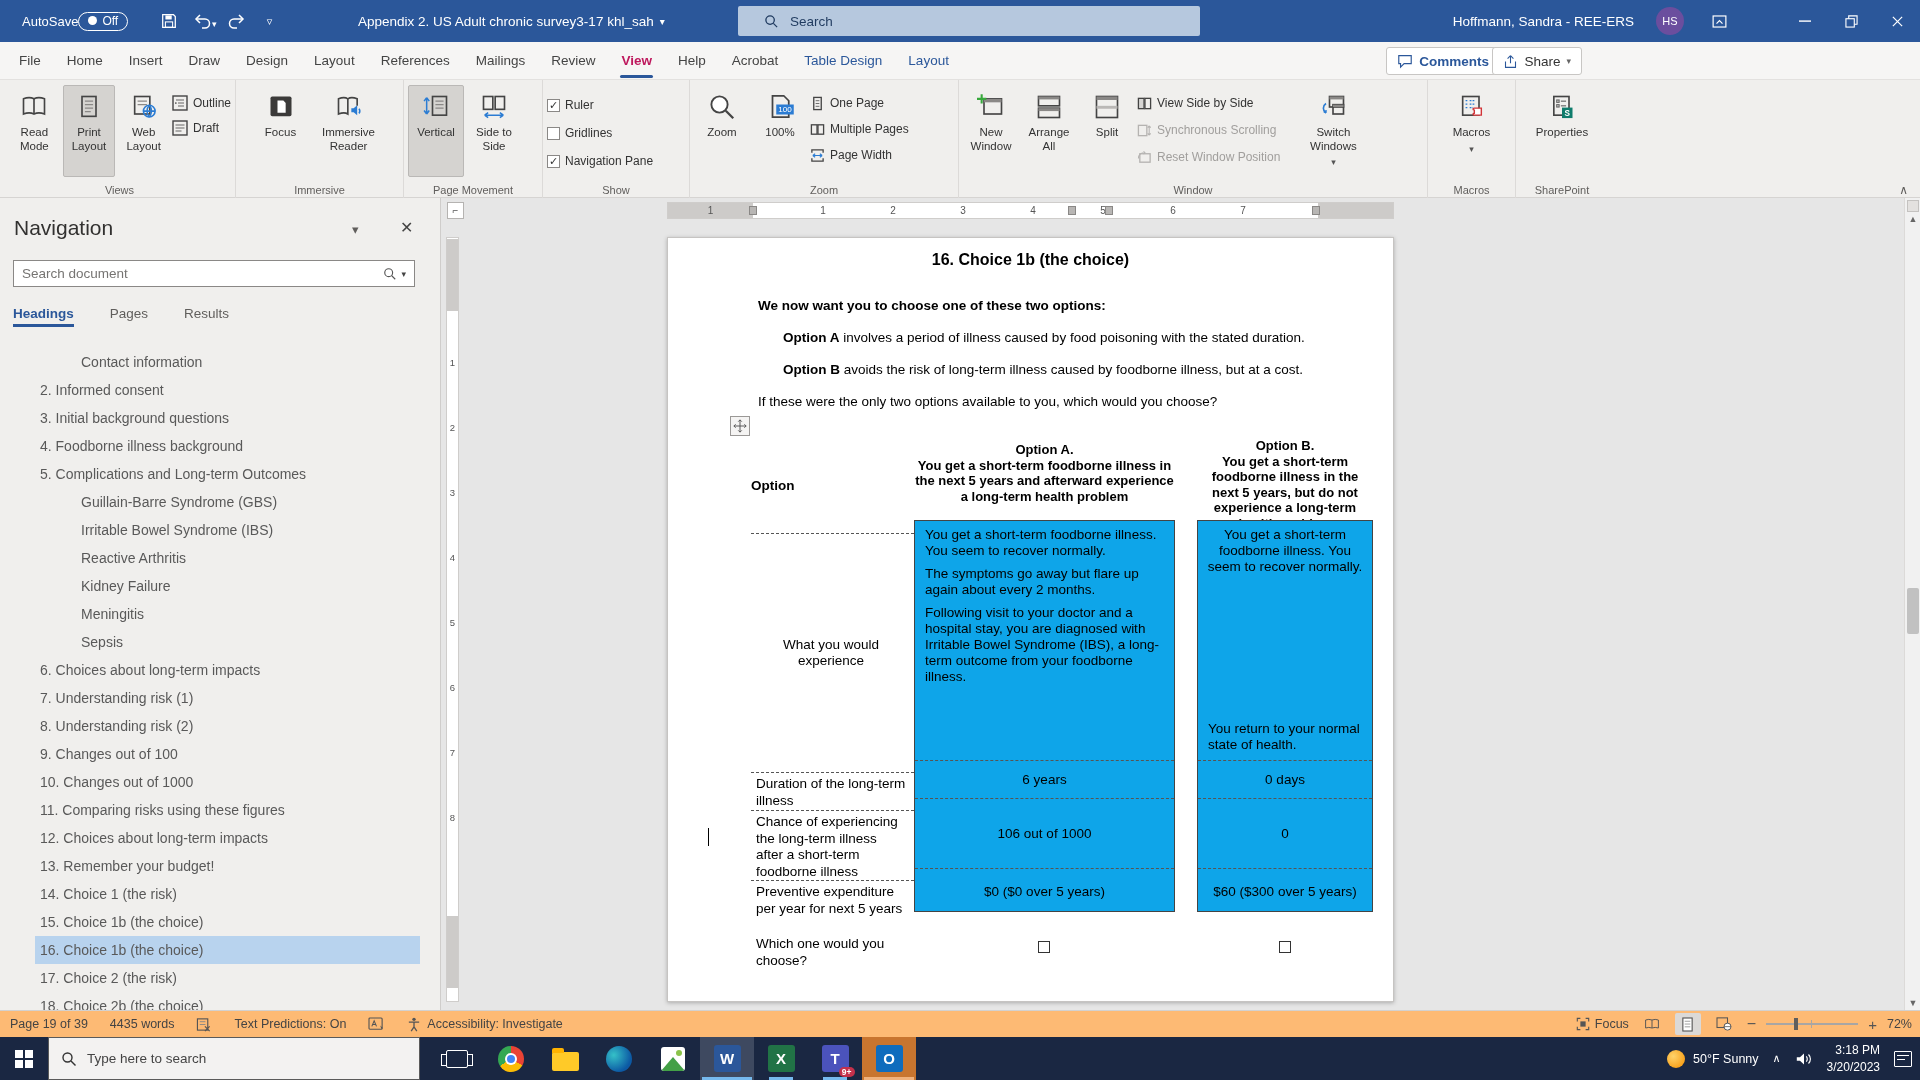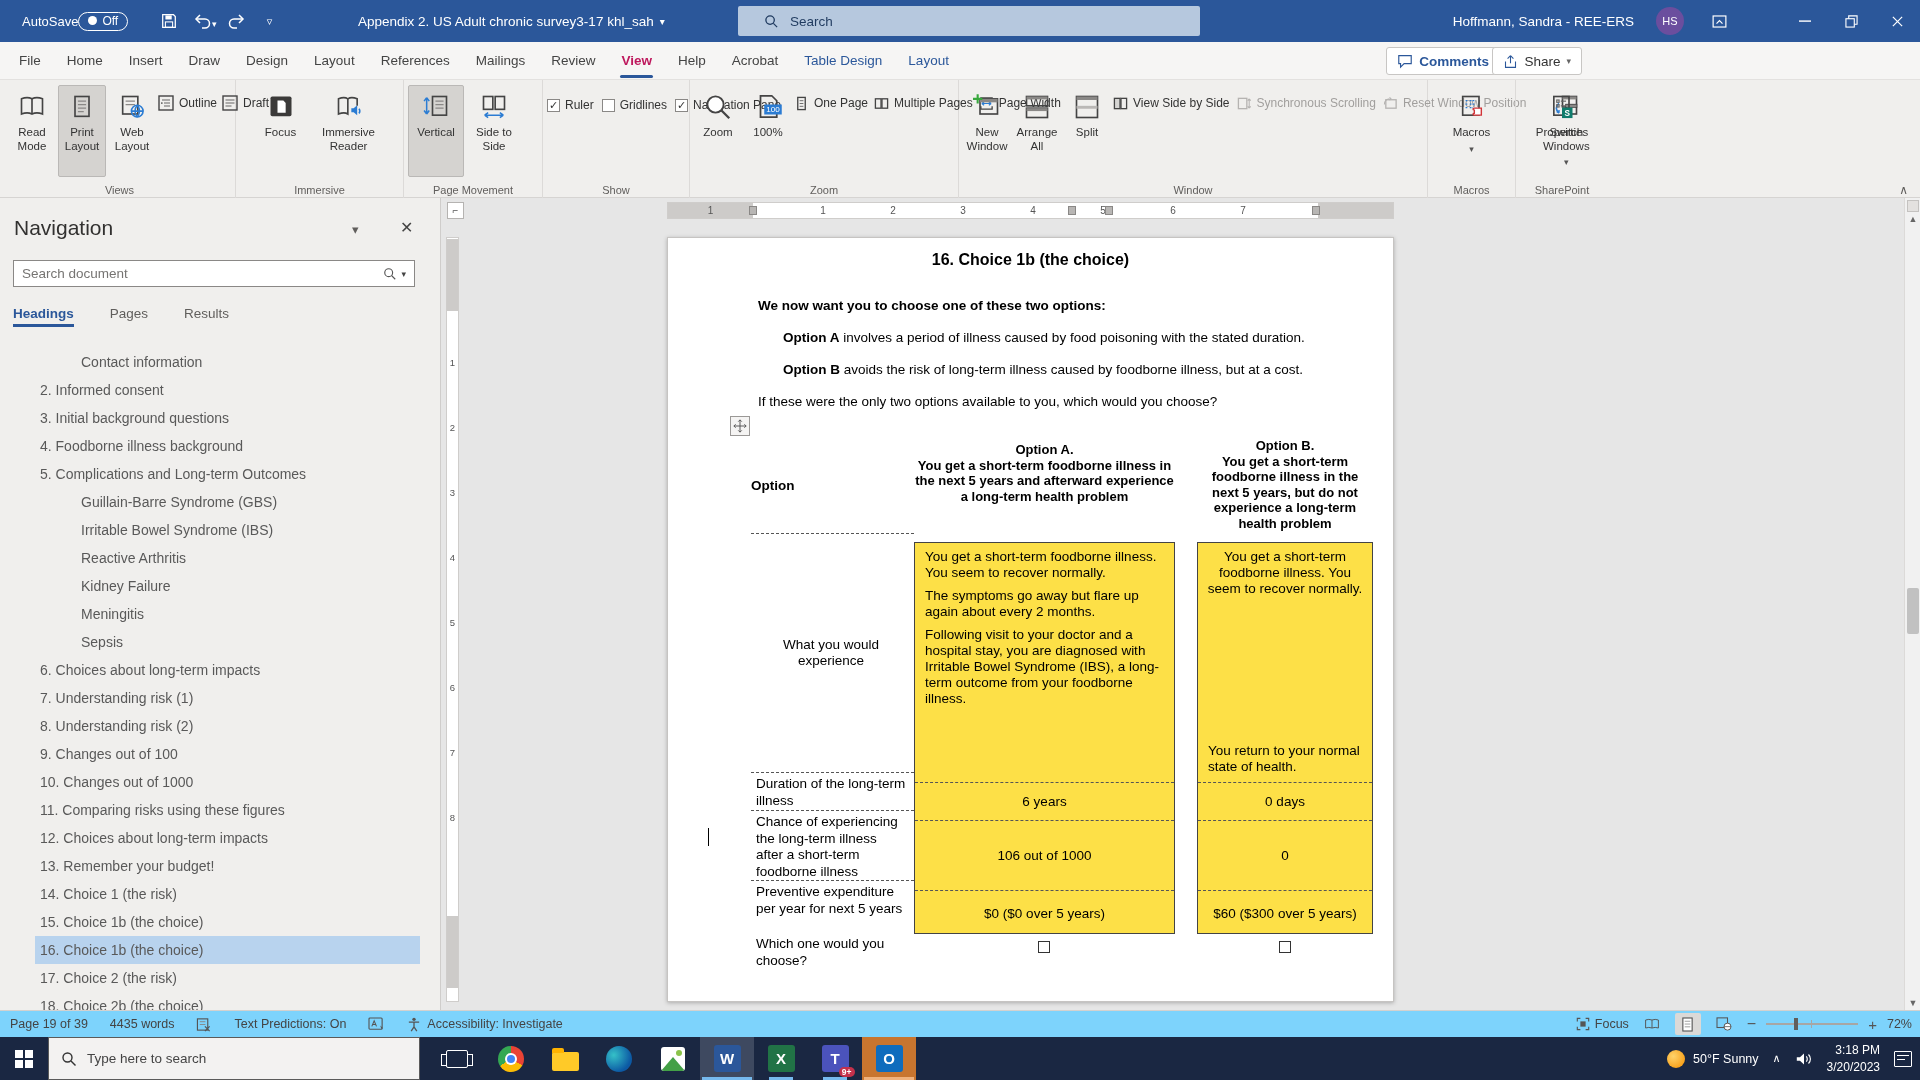--- a/index.html
+++ b/index.html
@@ -34,21 +34,21 @@
   .mbtn.comments{right:420px}
   .mbtn.share{right:338px}
 
   
   .ribbon{position:absolute;left:0;top:80px;width:1920px;height:118px;background:#f0efed;border-bottom:1px solid #d6d4d2;display:flex;padding-left:4px}
   .rgroup{position:relative;height:118px;border-right:1px solid #dcdad8;padding:5px 4px 16px;display:flex;align-items:flex-start;gap:2px}
   .glabel{position:absolute;left:0;right:0;bottom:2px;text-align:center;font-size:11px;color:#605e5c}
   .bigbtn{width:56px;min-width:48px;height:92px;display:flex;flex-direction:column;align-items:center;padding-top:6px;gap:4px;font-size:11.5px;color:#333;text-align:center;line-height:1.18;border:1px solid transparent;border-radius:2px}
   .bigbtn.sel{background:#d5d3d0;border-color:#bab8b6}
   .bigbtn .cap{white-space:pre-line}
-  .smallstack{display:flex;flex-direction:row;gap:5px;padding-top:8px}
+  .smallstack{display:flex;flex-direction:column;gap:5px;padding-top:8px}
   .smallbtn{display:flex;align-items:center;gap:5px;font-size:12px;color:#333;height:20px;white-space:nowrap}
   .smallbtn.disabled{color:#a19f9d}
   .chk{width:13px;height:13px;border:1px solid #8a8886;background:#fff;display:flex;align-items:center;justify-content:center;font-size:11px;color:#333}
   .collapse-ribbon{position:absolute;right:12px;bottom:0;font-size:12px;color:#605e5c}
 
   
   .navpane{position:absolute;left:0;top:198px;width:441px;height:812px;background:#f0efed;border-right:1px solid #cfcdcb;overflow:hidden}
   .nav-title{position:absolute;left:14px;top:18px;font-size:21px;color:#323130}
   .nav-chev{position:absolute;left:352px;top:24px;color:#605e5c;font-size:13px}
   .nav-close{position:absolute;left:400px;top:20px;color:#444;font-size:16px}
@@ -103,36 +103,36 @@
   .tl-row{border-bottom:1px dashed #555;padding:3px 8px 3px 5px;line-height:16.5px}
   .tl-h{height:96px;display:flex;align-items:center;font-weight:bold;border-bottom:1px dashed #555}
   .tl-exp{height:239px;display:flex;align-items:center;justify-content:flex-end;text-align:center}
   .tl-dur{height:38px}.tl-cha{height:70px}
   .tl-pre{height:45px;border-bottom:none}
   .tl-cho{height:60px;border-bottom:none;padding-top:10px}
 
   .opt-h{position:absolute;top:200px;height:96px;font-weight:bold;text-align:center;line-height:15.5px;font-size:13px}
   .opt-ha{left:246px;width:261px;padding-top:4px}
   .opt-hb{left:529px;width:176px}
-  .optbox{position:absolute;top:304px;border:1.5px solid #444;background:#fde047}
+  .optbox{position:absolute;top:282px;border:1.5px solid #444;background:#0ea5e9}
   .box-a{left:246px;width:261px;height:392px}
   .box-b{left:529px;width:176px;height:392px}
   .ob-exp{height:239px;overflow:hidden}
   .box-a .ob-exp{padding:6px 10px}
   .box-a .ob-exp p{margin-bottom:7px;line-height:16px}
   .box-b .ob-exp{display:flex;flex-direction:column;padding:6px 6px 7px;text-align:center}
   .box-b .b-bottom{margin-top:auto;text-align:left;padding-left:4px;line-height:16px}
   .box-b .b-top{line-height:16px}
   .ob-val{display:flex;align-items:center;justify-content:center;border-top:1px dashed #555}
   .ob-dur{height:38px}.ob-cha{height:70px}.ob-pre{height:45px}
   .doc-check{position:absolute;width:12px;height:12px;border:1.4px solid #333;background:#fff}
   .chk-a{left:370px;top:703px}.chk-b{left:611px;top:703px}
 
   
-  .statusbar{position:absolute;left:0;top:1010px;width:1920px;height:27px;background:#7dd3fc;border-top:1px solid #d3d1cf;display:flex;align-items:center;font-size:12.5px;color:#444}
+  .statusbar{position:absolute;left:0;top:1010px;width:1920px;height:27px;background:#fdba74;border-top:1px solid #d3d1cf;display:flex;align-items:center;font-size:12.5px;color:#444}
   .sb-left{display:flex;align-items:center;gap:22px;padding-left:10px}
   .sb-right{position:absolute;right:8px;top:0;height:26px;display:flex;align-items:center;gap:10px}
   .viewbtn{width:26px;height:22px;display:flex;align-items:center;justify-content:center;border-radius:2px}
   .viewbtn.active{background:#dbd9d7}
   .zslider{position:relative;width:92px;height:2px;background:#a8a6a4}
   .zslider .zthumb{position:absolute;left:28px;top:-5px;width:4px;height:12px;background:#605e5c}
   .zslider .zmid{position:absolute;left:45px;top:-3px;width:1px;height:8px;background:#a8a6a4}
 
   
   .taskbar{position:absolute;left:0;top:1037px;width:1920px;height:43px;background:#1a2742;display:flex;align-items:center;color:#fff}

